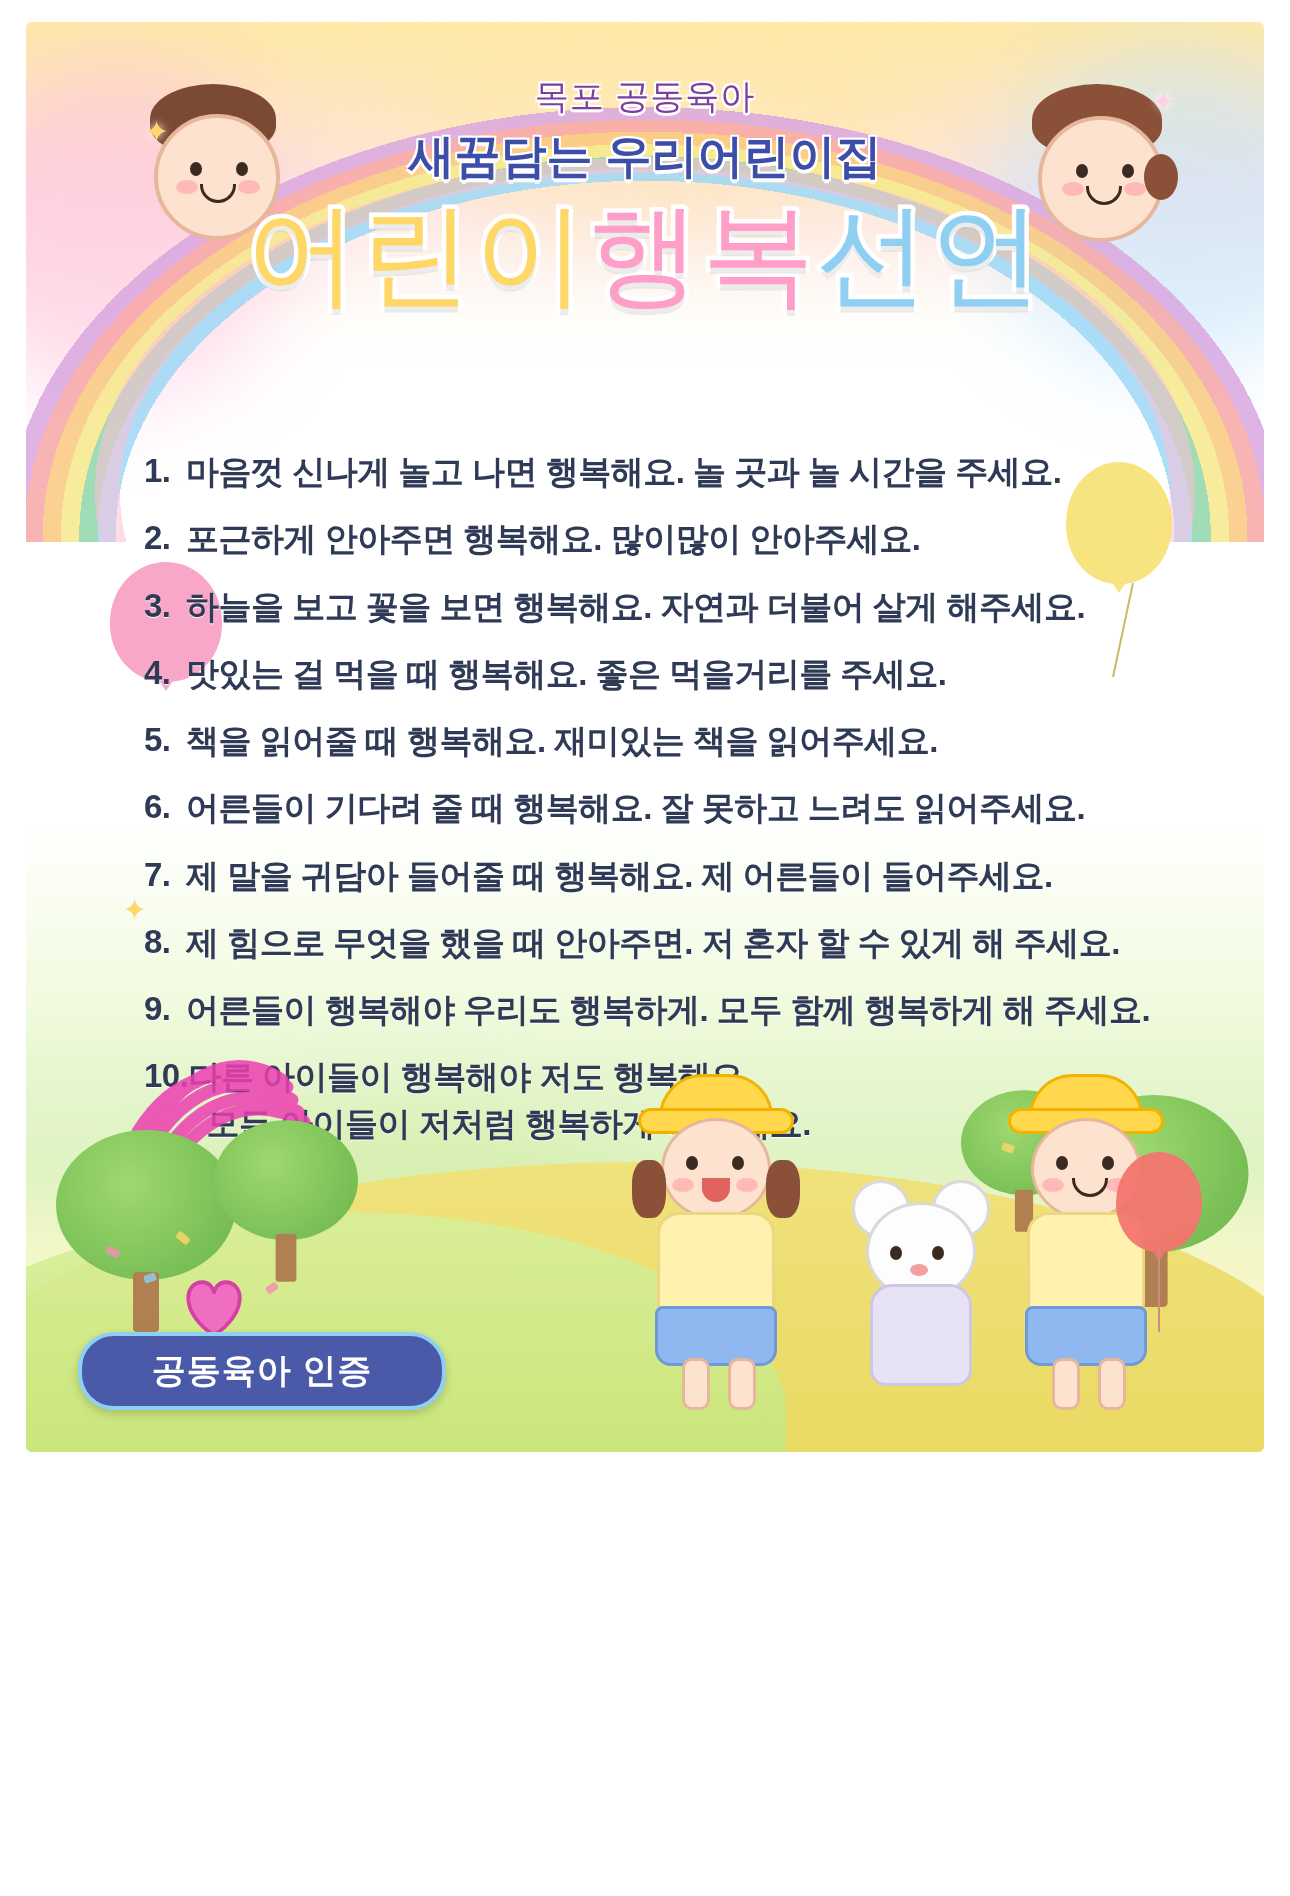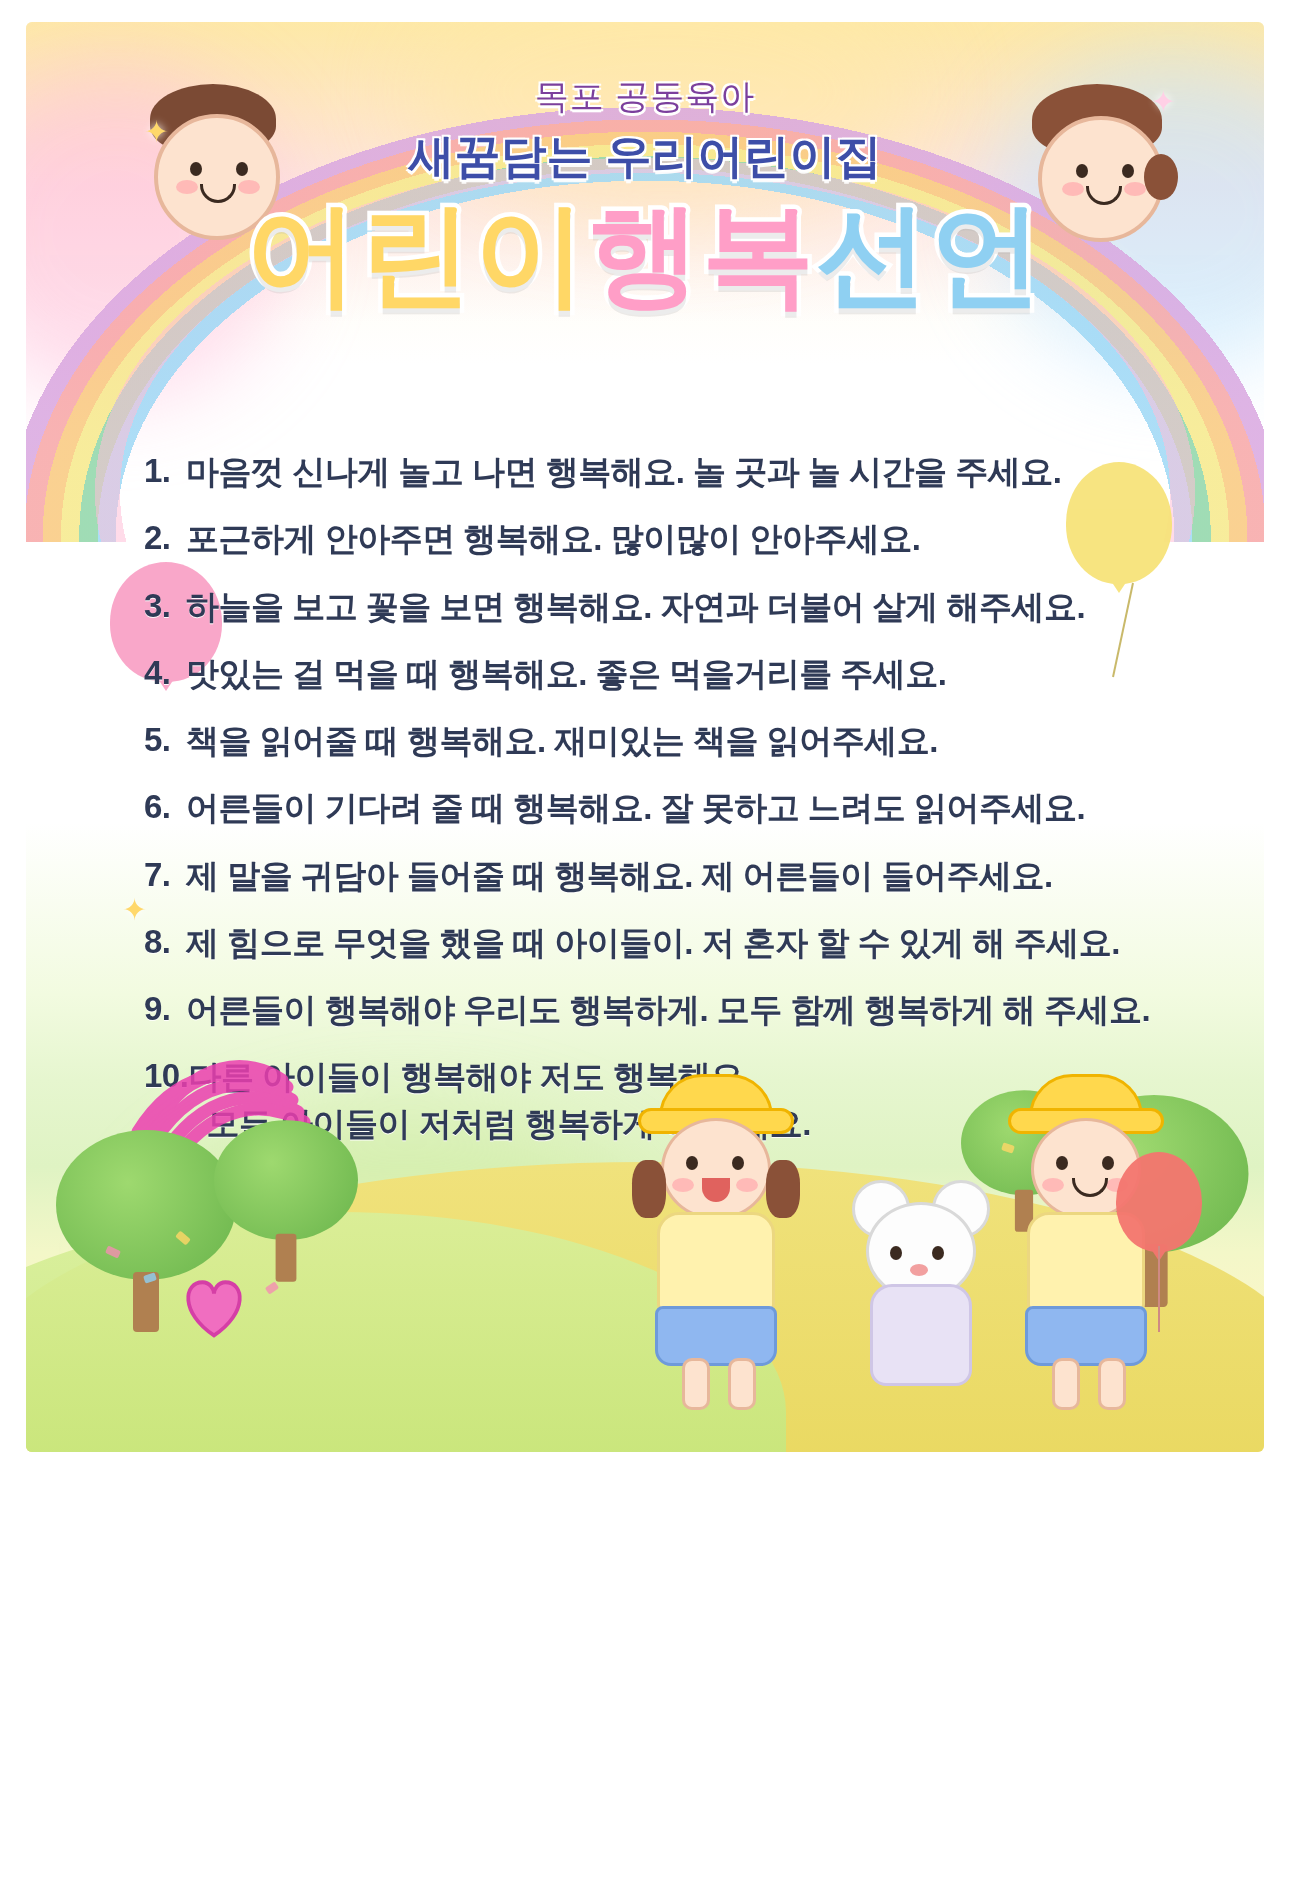--- a/index.html
+++ b/index.html
@@ -124,21 +124,21 @@
     font-weight: bold;
     letter-spacing: 0px;
     color: #3d4ea8;
     text-shadow:
       -2px -2px 0 #fff, 2px -2px 0 #fff, -2px 2px 0 #fff, 2px 2px 0 #fff,
       0 4px 0 rgba(255,255,255,.9);
   }
   .bigtitle {
     margin-top: 8px;
     font-size: 112px;
-    font-weight: bold;
+    font-weight: normal;
     line-height: 1.05;
     letter-spacing: 2px;
     white-space: nowrap;
   }
   .bigtitle span {
     display: inline-block;
     -webkit-text-stroke: 9px #ffffff;
     paint-order: stroke fill;
     text-shadow: 0 6px 0 rgba(180,180,180,.25);
   }
@@ -475,21 +475,21 @@
     <div class="item">
       <div class="num">6.</div>
       <div class="txt">어른들이 기다려 줄 때 행복해요. 잘 못하고 느려도 읽어주세요.</div>
     </div>
     <div class="item">
       <div class="num">7.</div>
       <div class="txt">제 말을 귀담아 들어줄 때 행복해요. 제 어른들이 들어주세요.</div>
     </div>
     <div class="item">
       <div class="num">8.</div>
-      <div class="txt">제 힘으로 무엇을 했을 때 아이들이. 저 혼자 할 수 있게 해 주세요.</div>
+      <div class="txt">제 힘으로 무엇을 했을 때 안아주면. 저 혼자 할 수 있게 해 주세요.</div>
     </div>
     <div class="item">
       <div class="num">9.</div>
       <div class="txt">어른들이 행복해야  우리도 행복하게. 모두 함께 행복하게 해 주세요.</div>
     </div>
     <div class="item last">
       <div class="num">10.</div>
       <div class="txt">
         <span>다른 아이들이 행복해야 저도 행복해요.</span>
         <span class="line2">모든 아이들이 저처럼 행복하게 해 주세요.</span>
@@ -570,19 +570,22 @@
     <div class="leg" style="left:92px;"></div>
   </div>
 
   <div class="balloon" style="right:62px;bottom:200px;width:86px;height:100px;background:#f4766f;color:#f4766f;"></div>
   <div style="position:absolute;right:104px;bottom:120px;width:2px;height:86px;background:#cf8a84;"></div>
 
   <svg class="heart-doodle" viewBox="0 0 80 70">
     <path d="M40 66 C 4 42, 8 10, 28 10 C 36 10, 40 18, 40 22 C 40 18, 44 10, 52 10 C 72 10, 76 42, 40 66 Z" fill="#f06ec0" stroke="#d53fa6" stroke-width="4"></path>
   </svg>
 
+  <div class="badge">
+    <span>공동육아 인증</span>
+  </div>
 
   <div class="confetti" style="left:80px;bottom:196px;width:14px;height:8px;background:#f48fb1;transform:rotate(24deg);"></div>
   <div class="confetti" style="left:118px;bottom:170px;width:12px;height:8px;background:#8fd0f2;transform:rotate(-18deg);"></div>
   <div class="confetti" style="left:150px;bottom:210px;width:14px;height:8px;background:#ffd766;transform:rotate(40deg);"></div>
   <div class="confetti" style="left:240px;bottom:160px;width:12px;height:8px;background:#f48fb1;transform:rotate(-35deg);"></div>
   <div class="confetti" style="right:250px;bottom:300px;width:12px;height:8px;background:#ffd766;transform:rotate(18deg);"></div>
 </div>
 
 </body></html>

